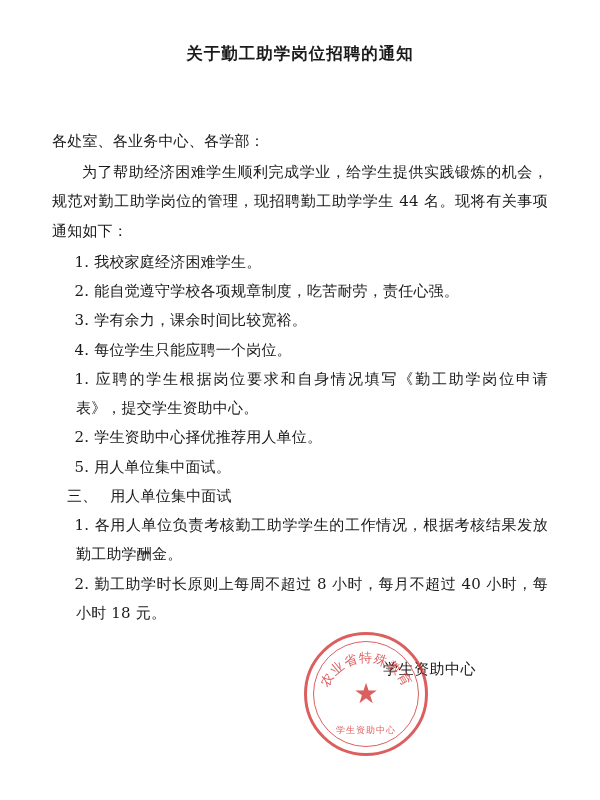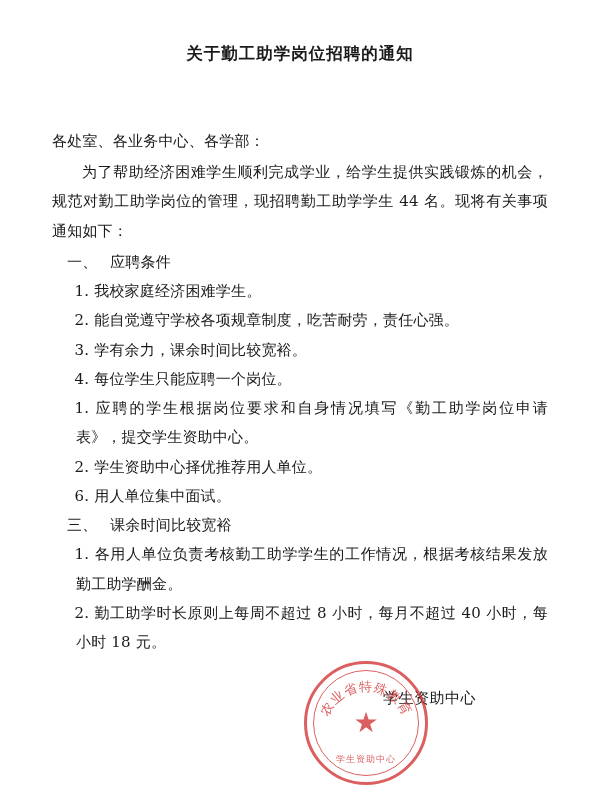--- a/index.html
+++ b/index.html
@@ -136,34 +136,31 @@
 <div class="page">
 
   <h1 class="doc-title">关于勤工助学岗位招聘的通知</h1>
 
   <div class="body-block">
 
     <p class="para indent-0">各处室、各业务中心、各学部：</p>
 
     <p class="para indent-2">为了帮助经济困难学生顺利完成学业，给学生提供实践锻炼的机会，规范对勤工助学岗位的管理，现招聘勤工助学学生 44 名。现将有关事项通知如下：</p>
 
-    <p class="section-head">
-      <span class="num">一、</span><span>应聘条件</span>
-    </p>
     <p class="list-item">1. 我校家庭经济困难学生。</p>
     <p class="list-item">2. 能自觉遵守学校各项规章制度，吃苦耐劳，责任心强。</p>
     <p class="list-item">3. 学有余力，课余时间比较宽裕。</p>
     <p class="list-item">4. 每位学生只能应聘一个岗位。</p>
 
     <p class="list-item">1. 应聘的学生根据岗位要求和自身情况填写《勤工助学岗位申请表》，提交学生资助中心。</p>
     <p class="list-item">2. 学生资助中心择优推荐用人单位。</p>
-    <p class="list-item">6. 用人单位集中面试。</p>
+    <p class="list-item">5. 用人单位集中面试。</p>
 
     <p class="section-head">
-      <span class="num">三、</span><span>课余时间比较宽裕</span>
+      <span class="num">三、</span><span>用人单位集中面试</span>
     </p>
     <p class="list-item">1. 各用人单位负责考核勤工助学学生的工作情况，根据考核结果发放勤工助学酬金。</p>
     <p class="list-item">2. 勤工助学时长原则上每周不超过 8 小时，每月不超过 40 小时，每小时 18 元。</p>
 
   </div>
 
   <div class="sign-block">
     <div class="stamp">
       <div class="inner-ring"></div>
       <div class="arc-text">

